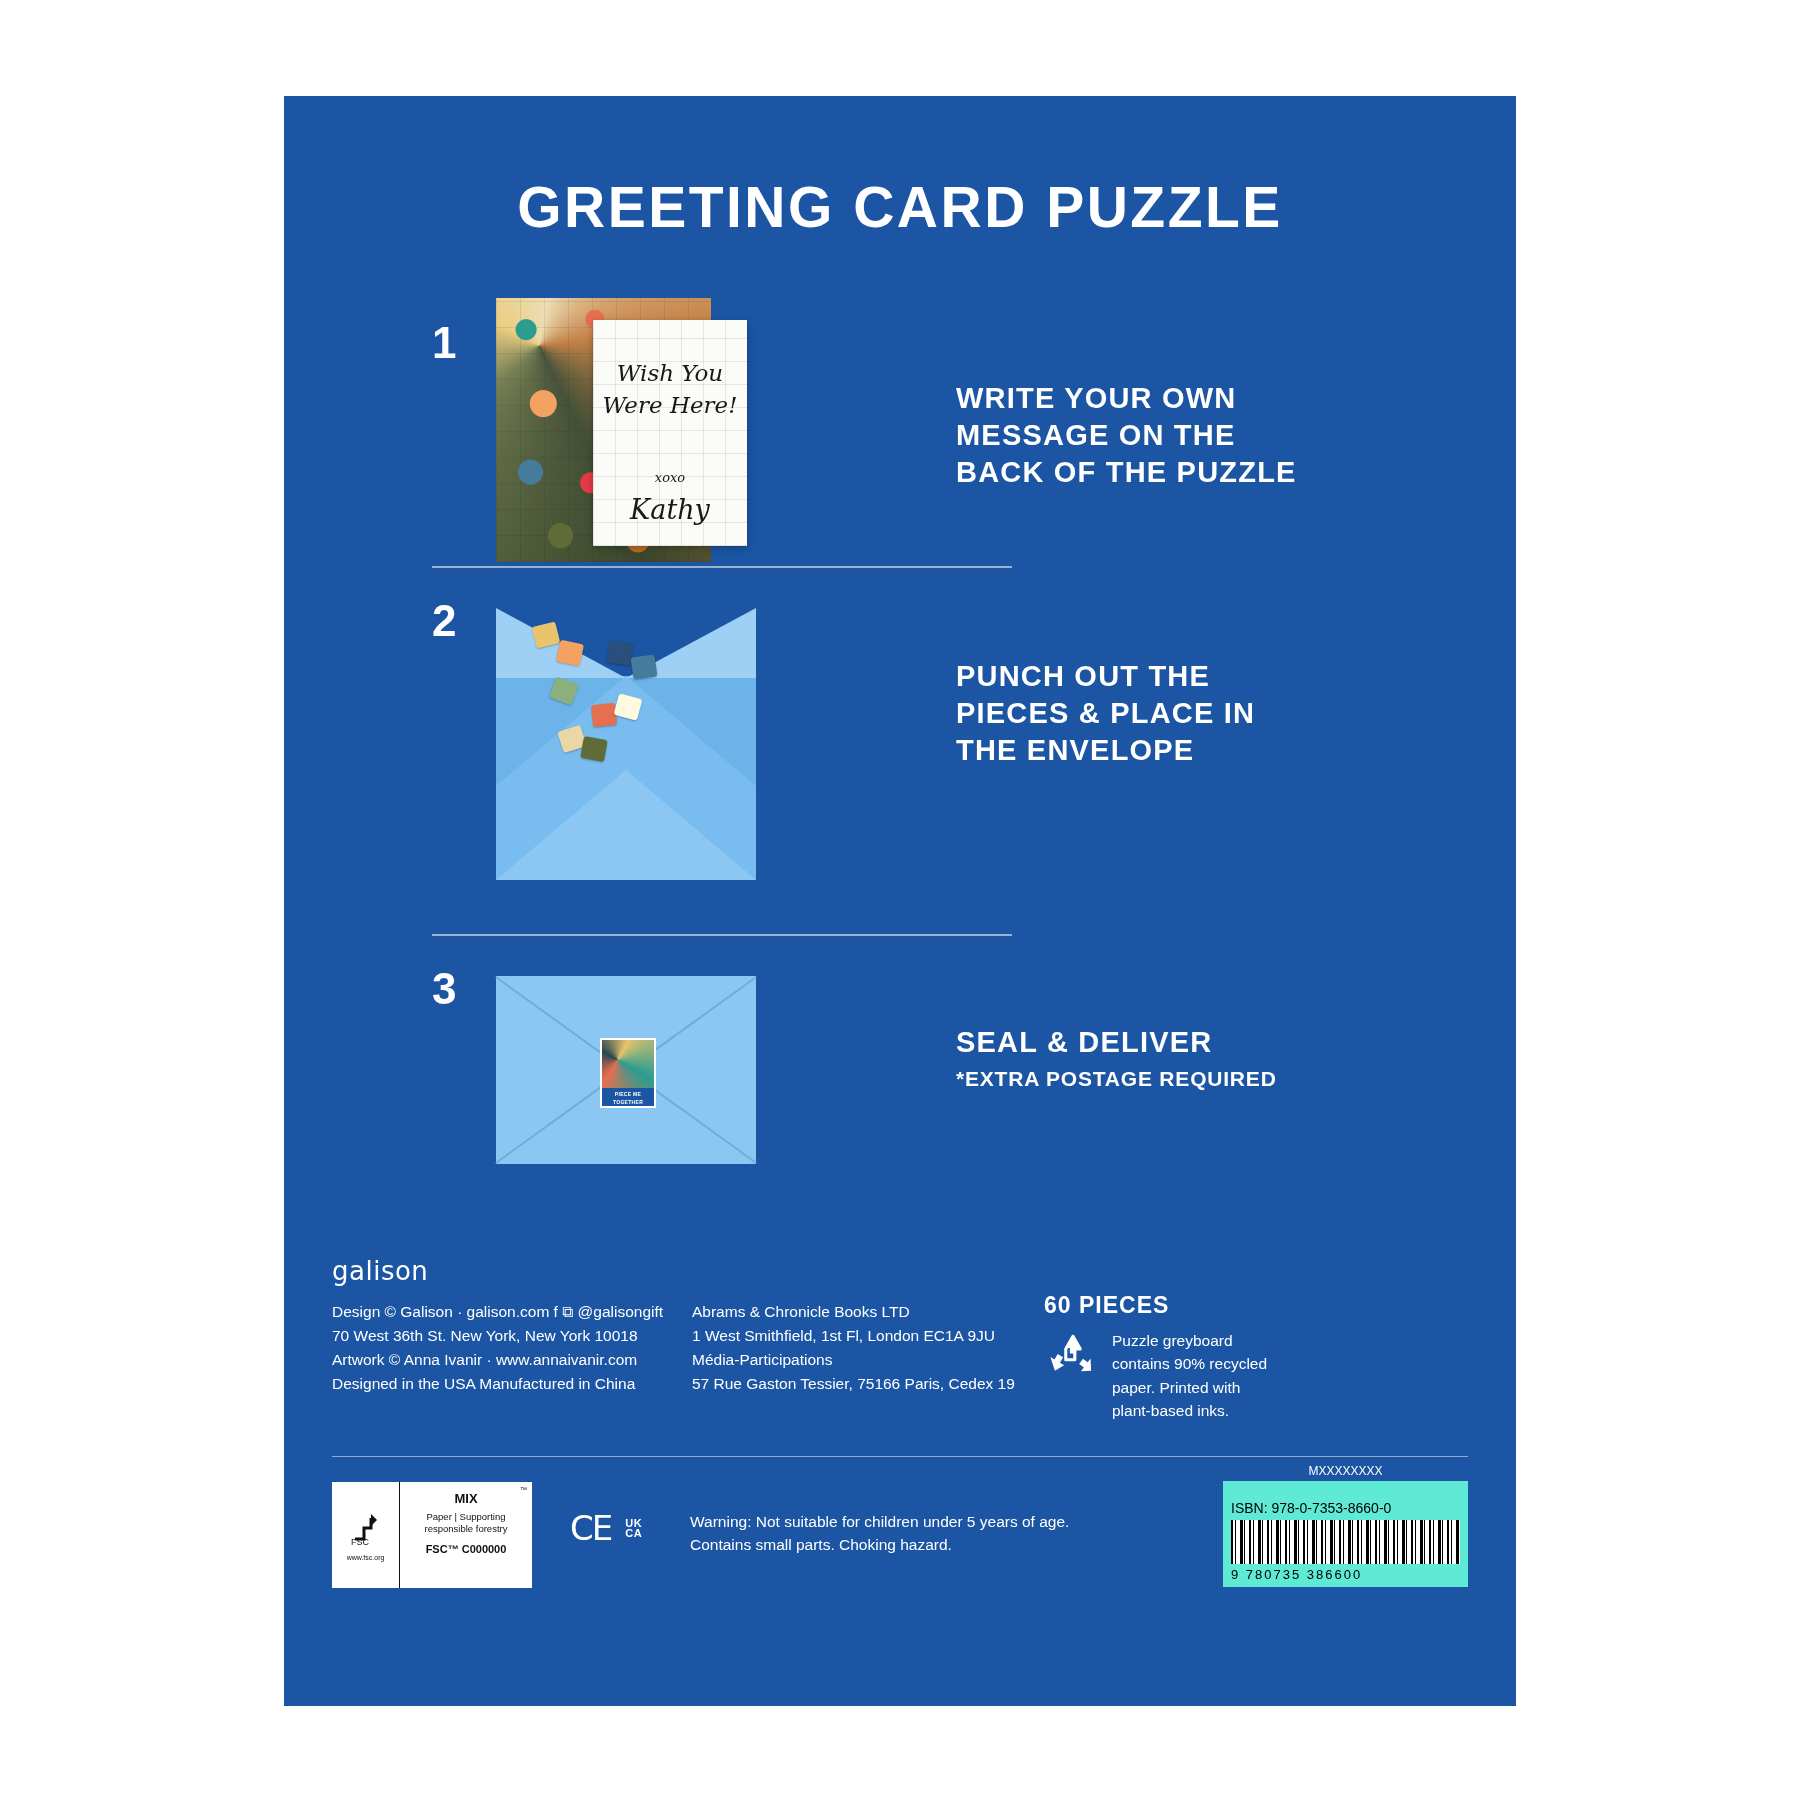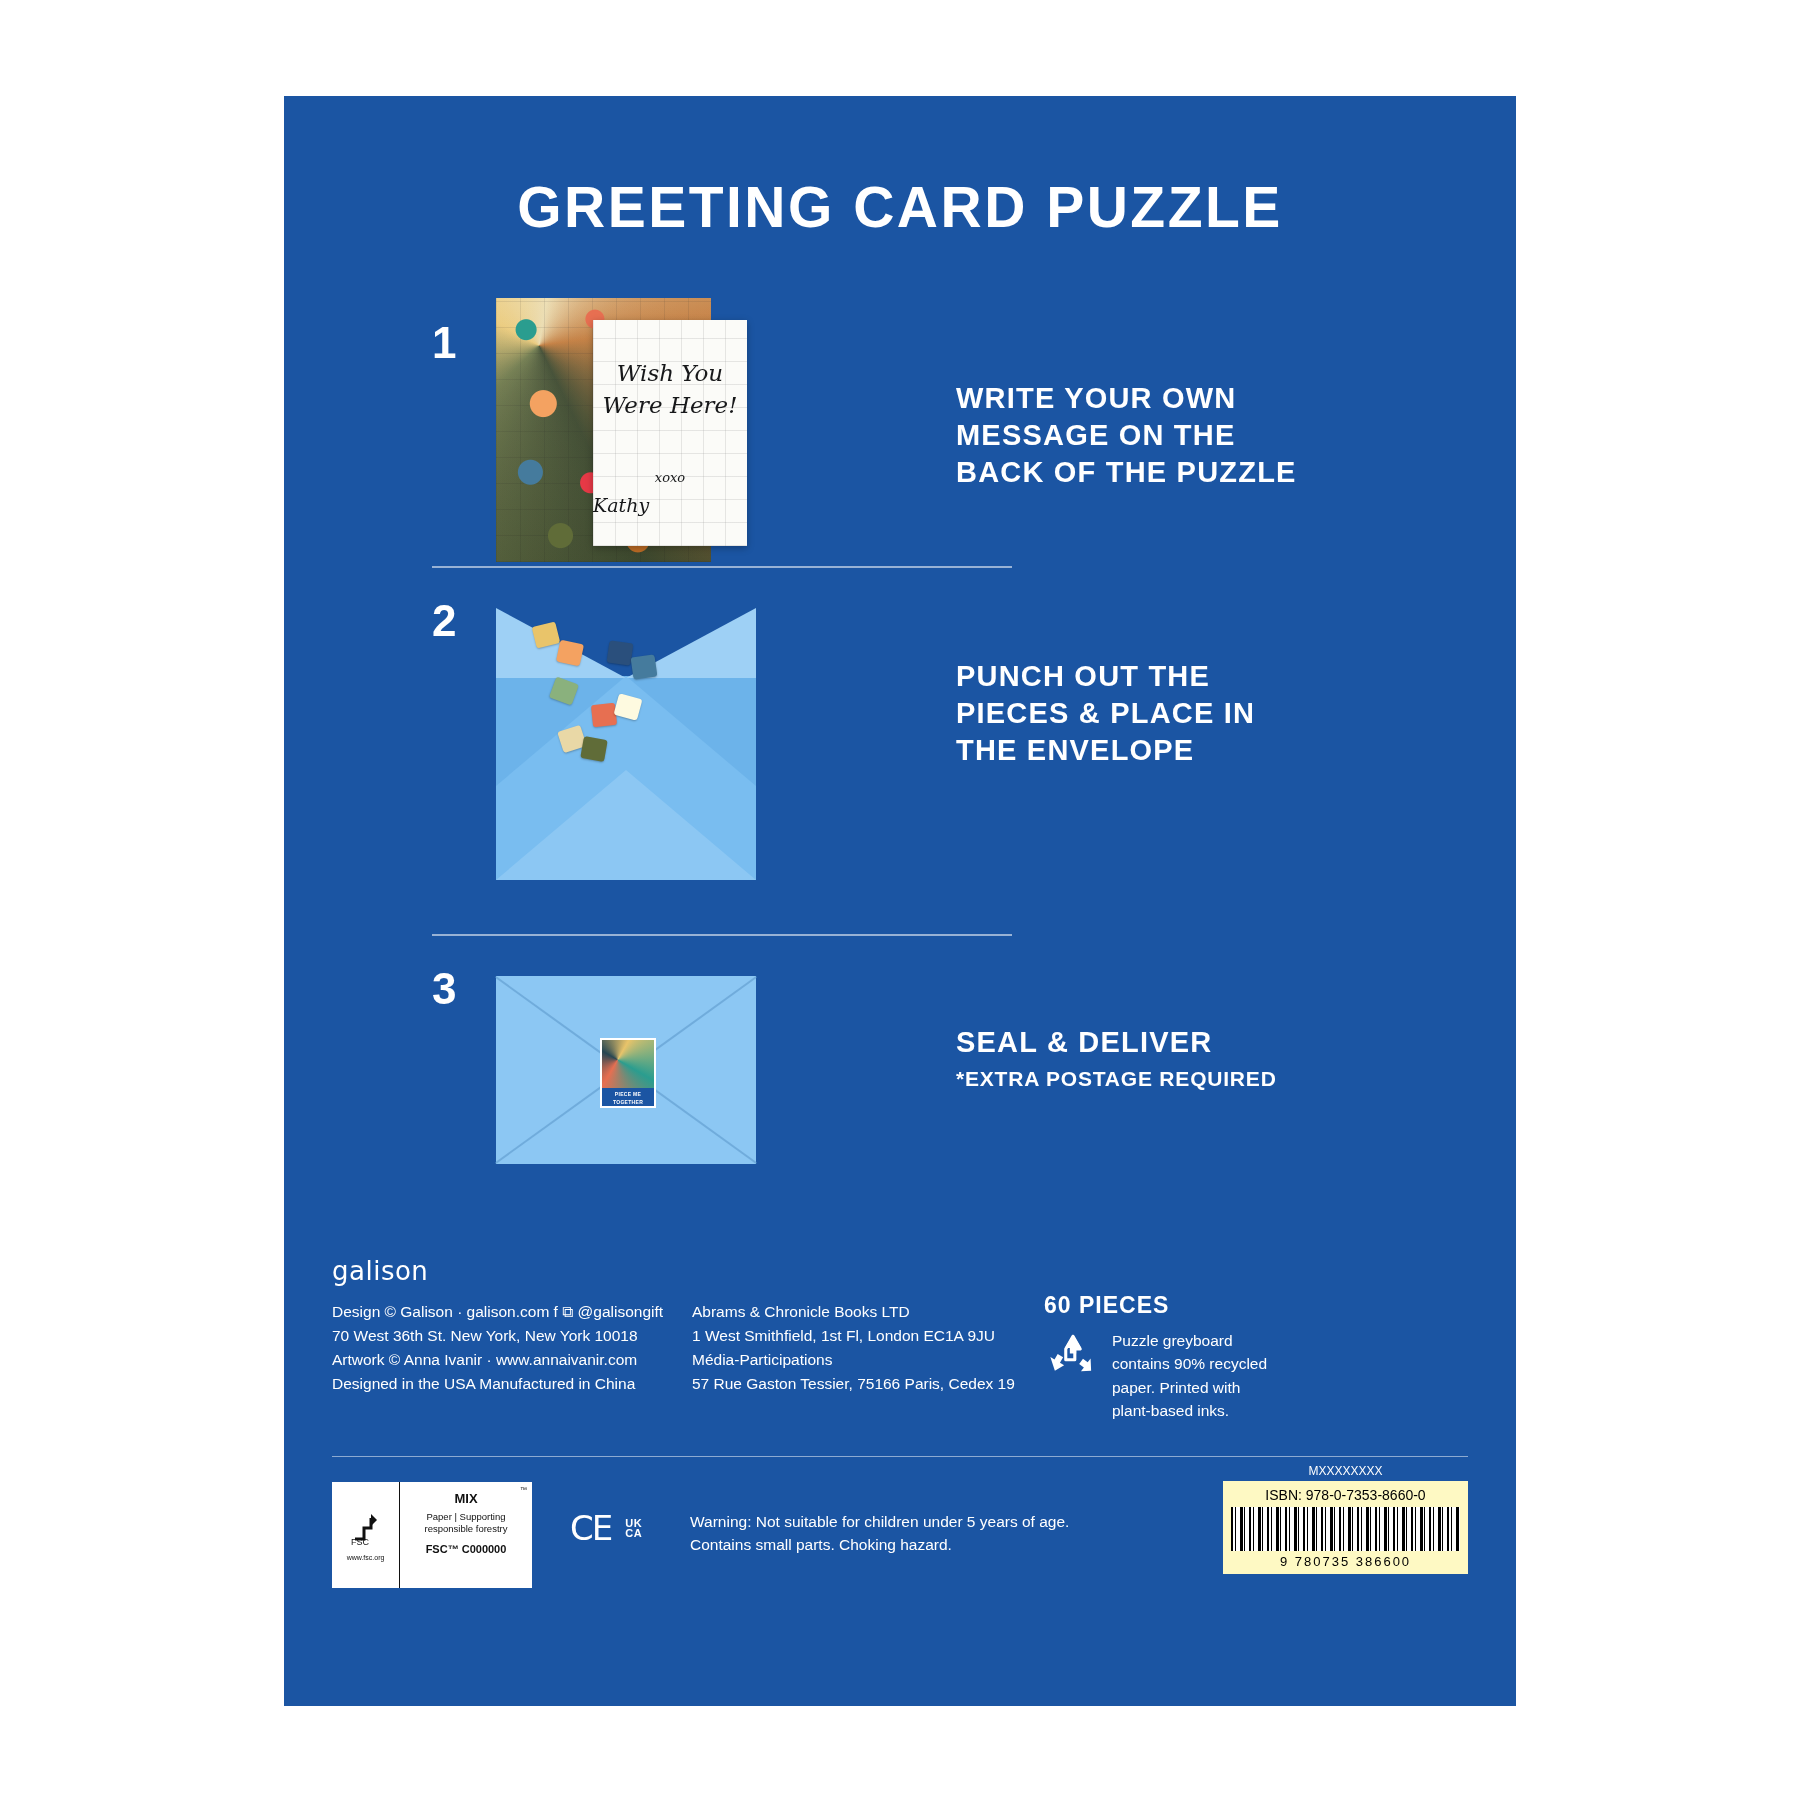--- a/index.html
+++ b/index.html
@@ -154,25 +154,25 @@
     font-family: "DejaVu Serif", serif;
     font-style: italic;
     font-size: 13px;
     z-index: 2;
   }
   .art1 .card-sign {
     position: absolute;
     left: 0;
     top: 174px;
     width: 100%;
-    text-align: left;
+    text-align: center;
     color: #17181a;
     font-family: "DejaVu Serif", serif;
     font-style: italic;
-    font-size: 19px;
+    font-size: 27px;
     z-index: 2;
   }
 
   
   .art2 {
     position: absolute;
     left: 212px;
     top: 512px;
     width: 260px;
     height: 272px;
@@ -468,25 +468,25 @@
     top: -18px;
     width: 245px;
   }
   .mcode {
     text-align: center;
     font-size: 12px;
     color: #ffffff;
     margin-bottom: 3px;
   }
   .barcode-box {
-    background: #fef9c3;
+    background: #5eead4;
     color: #000;
-    padding: 6px 8px 5px;
+    padding: 19px 8px 5px;
     box-sizing: border-box;
-    text-align: center;
+    text-align: left;
   }
   .isbn {
     font-size: 14px;
     margin-bottom: 4px;
   }
   .bars {
     height: 44px;
     width: 100%;
     background: repeating-linear-gradient(90deg,
       #000 0 2px, #fff 2px 4px, #000 4px 5px, #fff 5px 9px,

